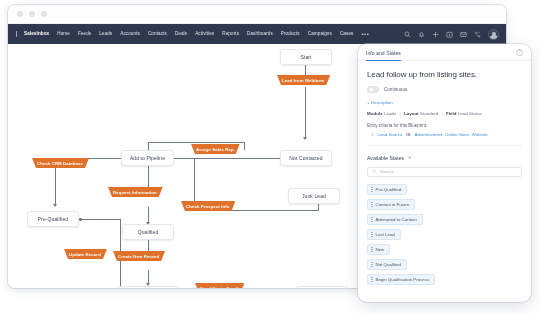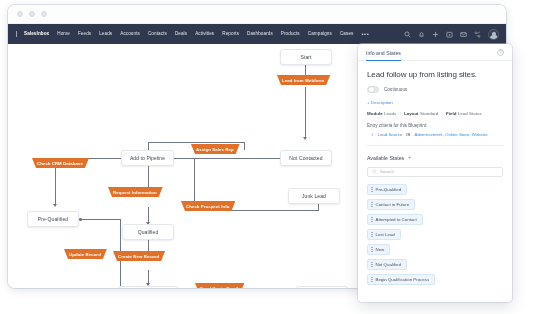--- a/index.html
+++ b/index.html
@@ -72,22 +72,22 @@
   .line{position:absolute;background:#6e7888;}
   .lh{height:1px;}
   .lv{width:1px;}
   .arrow{position:absolute;width:0;height:0;}
   .ar-down{border-left:2.5px solid transparent;border-right:2.5px solid transparent;border-top:3.5px solid #6e7888;}
   .ar-up{border-left:2.5px solid transparent;border-right:2.5px solid transparent;border-bottom:3.5px solid #6e7888;}
   .dotnub{position:absolute;width:2.5px;height:2.5px;border-radius:50%;background:#6e7888;}
 
   
   .panel{
-    position:absolute;left:358px;top:44px;width:154px;height:258px;
-    background:#ffffff;border-radius:4px;
+    position:absolute;left:358px;top:44px;width:173px;height:258px;
+    background:#ffffff;border-radius:9px;
     box-shadow:0 4px 16px rgba(35,50,80,.16), 0 0 0 1px rgba(205,212,222,.5);
     overflow:hidden;
   }
   .panel-tabs{
     height:17px;border-bottom:1px solid #ebedf1;display:flex;align-items:center;
     padding:0 8px;box-sizing:border-box;justify-content:space-between;
   }
   .tab{
     font-size:5.2px;color:#44506a;height:17px;line-height:19px;
     border-bottom:1.5px solid #2c7be5;box-sizing:border-box;

